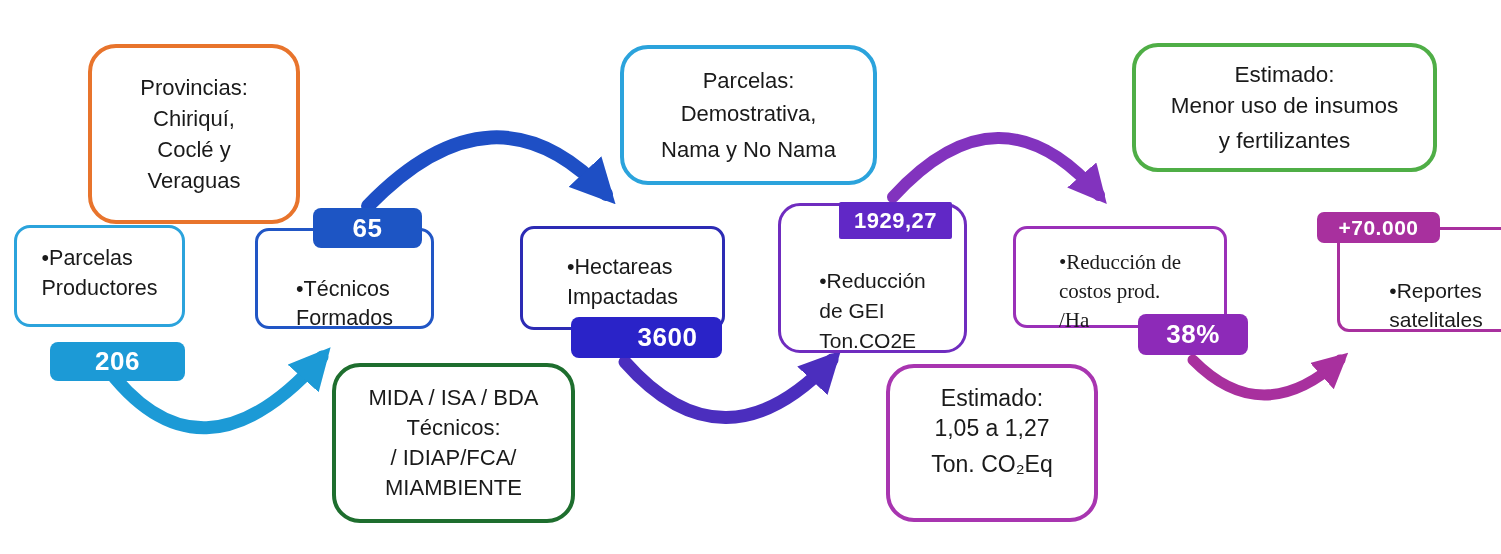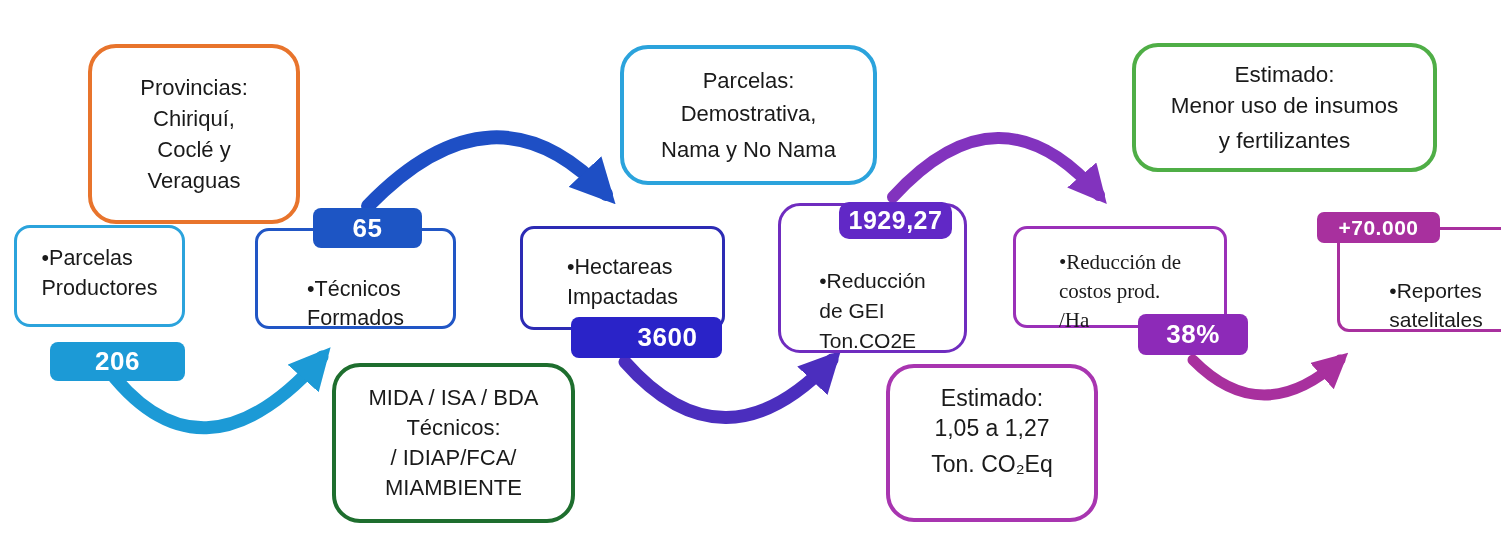--- a/index.html
+++ b/index.html
@@ -83,21 +83,21 @@
   </div>
 
   <div class="box t-left" style="left:14px;top:225px;width:171px;height:102px;border-radius:16px;--bc:var(--c-cyan);font-size:21.5px;">
     <div class="lines" style="line-height:30px;top:-3px;">
       <span>•Parcelas</span>
       <span>Productores</span>
     </div>
   </div>
   <div class="badge" style="left:50px;top:326px;width:135px;height:39px;background:var(--c-cyan-badge);font-size:26px;margin-top:16px;">206</div>
 
-  <div class="box t-left" style="left:255px;top:228px;width:201px;height:101px;border-radius:14px;--bc:var(--c-royal-blue);font-size:21.5px;">
+  <div class="box t-left" style="left:255px;top:228px;width:179px;height:101px;border-radius:14px;--bc:var(--c-royal-blue);font-size:21.5px;">
     <div class="lines" style="line-height:29px;top:25px;">
       <span>•Técnicos</span>
       <span>Formados</span>
     </div>
   </div>
   <div class="badge" style="left:313px;top:208px;width:109px;height:40px;background:var(--c-royal-blue-badge);font-size:26px;">65</div>
 
   <div class="box annot t-center" style="left:620px;top:45px;width:257px;height:140px;border-radius:28px;--bc:var(--c-cyan);font-size:22px;">
     <div class="lines" style="line-height:33px;">
       <span>Parcelas:</span>
@@ -123,21 +123,21 @@
     </div>
   </div>
 
   <div class="box t-left" style="left:778px;top:203px;width:189px;height:150px;border-radius:22px;--bc:var(--c-purple);font-size:21px;">
     <div class="lines" style="line-height:30px;top:33px;">
       <span>•Reducción</span>
       <span>de GEI</span>
       <span>Ton.CO2E</span>
     </div>
   </div>
-  <div class="badge" style="left:839px;top:202px;width:113px;height:37px;background:var(--c-purple-badge);font-size:25px;border-radius:10px;">1929,27</div>
+  <div class="badge" style="left:839px;top:202px;width:113px;height:37px;background:var(--c-purple-badge);font-size:22px;border-radius:2px;">1929,27</div>
 
   <div class="box annot t-center" style="left:1132px;top:43px;width:305px;height:129px;border-radius:26px;--bc:var(--c-green);font-size:22.5px;">
     <div class="lines" style="line-height:31px;">
       <span>Estimado:</span>
       <span>Menor uso de insumos</span>
       <span style="margin-top:4px;">y fertilizantes</span>
     </div>
   </div>
 
   <div class="box t-left" style="left:1013px;top:226px;width:214px;height:102px;border-radius:14px;--bc:var(--c-magenta-purple);font-size:21px;">

